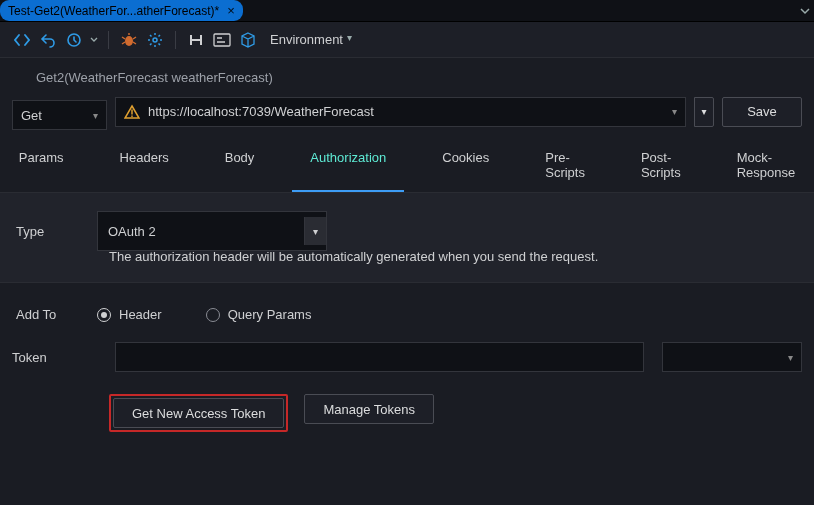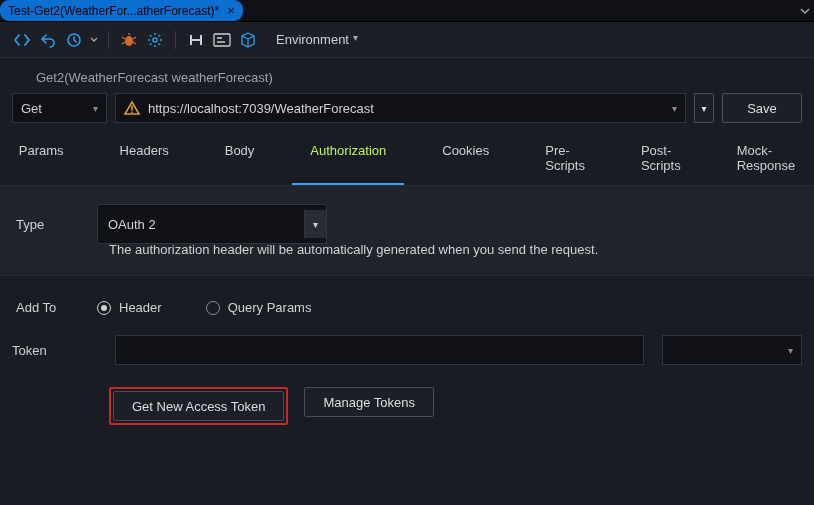--- a/index.html
+++ b/index.html
@@ -20,45 +20,45 @@
   .tab .close { font-size: 13px; opacity: .9; margin-left: 8px; cursor: pointer; }
   .tab-strip .spacer { flex: 1; }
   .tab-strip .chev { width: 18px; display:flex;align-items:center;justify-content:center;color:#9aa; }
   .toolbar {
     background: #1d1f27; height: 36px; display: flex; align-items: center;
     padding: 0 12px; border-bottom: 1px solid #2a2c33;
     gap: 6px;
   }
   .tb-icon { width: 20px; height: 20px; display:flex; align-items:center; justify-content:center; color:#2f9be6; cursor:pointer; }
   .tb-sep { width:1px; height:18px; background:#3a3c44; margin: 0 4px; }
-  .tb-env { color:#cfd0d2; margin-left: 12px; display:flex; align-items:flex-start; gap:4px; font-size: 13px; cursor:pointer; }
+  .tb-env { color:#cfd0d2; margin-left: 6px; display:flex; align-items:flex-start; gap:4px; font-size: 13px; cursor:pointer; }
   .tb-env .chev { font-size: 10px; color:#9aa; }
   .sig { padding: 12px 20px 8px 36px; color:#9ca0a8; font-size: 13px; }
   .req-row { display:flex; align-items:center; gap:8px; padding: 0 12px 10px 12px; }
   .method-dd { background:#0f1116; border:1px solid #33353c; color:#cfd0d2; height:30px; width:95px;
-               display:flex; align-items:center; justify-content:space-between; padding:0 8px; cursor:pointer; }
+               display:flex; align-items:center; justify-content:space-between; padding:0 8px; cursor:pointer;margin-top:7px; }
   .method-dd .chev { font-size:10px; color:#888; }
   .url-box { flex:1; background:#0f1116; border:1px solid #33353c; height:30px;
              display:flex; align-items:center; padding:0 8px; color:#cfd0d2; gap:8px; }
   .url-box .warn { width:16px; height:16px; }
   .url-box .chev { font-size:10px; color:#888; margin-left:auto; cursor:pointer; }
   .url-text { flex:1; font-size:13px; }
   .btn {
     background:#1d1f27; border:1px solid #4a4c54; color:#dcddde; height:30px;
     padding: 0 18px; display:flex; align-items:center; justify-content:center;
     cursor:pointer; font-size:13px; border-radius:2px;
   }
   .btn-split { display:flex; }
   .btn-split .btn { border-right:none; border-radius:2px 0 0 2px; }
   .btn-split .dd { background:#1d1f27; border:1px solid #4a4c54; width:20px; height:30px;
                    display:flex; align-items:center; justify-content:center; color:#dcddde;
                    border-radius:0 2px 2px 0; cursor:pointer; font-size:10px; }
   .tabsnav { display:flex; padding: 0 8px; border-bottom: 1px solid #2a2c33; gap: 20px; justify-content: center; }
   .tabsnav .tabn { padding: 10px 18px 10px; color:#cfd0d2; font-size: 13px; cursor:pointer; border-bottom:2px solid transparent; }
-  .tabsnav .tabn.active { color:#bef264; border-bottom:2px solid #3d9cf5; }
+  .tabsnav .tabn.active { color:#5eead4; border-bottom:2px solid #3d9cf5; }
   .panel { padding: 18px 12px; background:#21232b; border-bottom:1px solid #2a2c33; display:flex; gap: 8px; align-items:flex-start; flex-direction:column; }
   .row { display:flex; align-items:center; width:100%; }
   .row .label { width:85px; color:#cfd0d2; font-size:13px; padding-left:4px; }
   .select { background:#0f1116; border:1px solid #33353c; height:40px; width:230px;
             display:flex; align-items:center; justify-content:space-between; padding:0 10px; }
   .select .chev-btn { background:#2a2c33; width:22px; height:28px; margin-right:-10px;
                       display:flex; align-items:center; justify-content:center; font-size:10px;
                       border-left:1px solid #33353c; cursor:pointer; }
   .hint { color:#cfd0d2; margin-left:97px; margin-top:-10px; font-size:13px; }
   .panel2 { padding: 24px 12px; }

